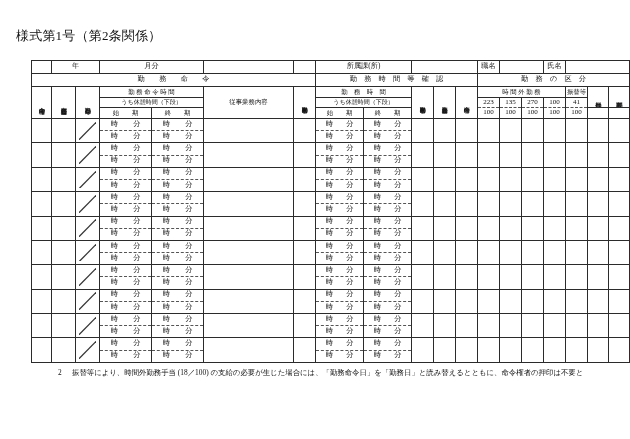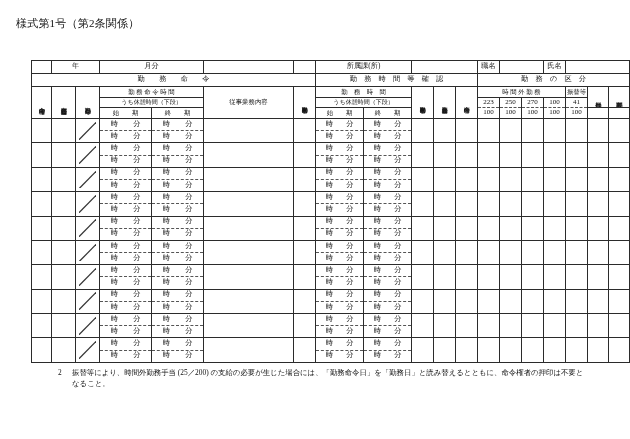--- a/index.html
+++ b/index.html
@@ -16,22 +16,22 @@
     overflow: hidden;
   }
   .page {
     position: absolute;
     left: 0; top: 0;
     width: 630px; height: 439px;
   }
   .form-no {
     position: absolute;
     left: 16px;
-    top: 16px;
-    font-size: 11px;
+    top: 27px;
+    font-size: 13px;
     letter-spacing: 0.2px;
     white-space: nowrap;
   }
   .doc-title {
     position: absolute;
     left: 0;
     top: 40px;
     width: 630px;
     text-align: center;
     font-size: 8.6px;
@@ -185,21 +185,21 @@
       </td>
       <td rowspan="2" class="tiny">
         <div style="writing-mode:vertical-rl;text-orientation:upright;margin:0 auto;">夜間勤務</div>
       </td>
     </tr>
 
     <tr>
       <td colspan="2" style="height:9px" class="mini">うち休憩時間（下段）</td>
       <td colspan="2" class="mini">うち休憩時間（下段）</td>
       <td class="num dashed-bottom">223</td>
-      <td class="num dashed-bottom">250</td>
+      <td class="num dashed-bottom">135</td>
       <td class="num dashed-bottom">270</td>
       <td class="num dashed-bottom">100</td>
       <td class="num dashed-bottom">41</td>
     </tr>
 
     <tr>
       <td style="height:10px" class="tiny">始　　期</td>
       <td class="tiny">終　　期</td>
       <td class="tiny">始　　期</td>
       <td class="tiny">終　　期</td>
@@ -922,20 +922,17 @@
               <span>時</span>
               <span>分</span>
             </div>
           </td>
         </tr>
       </tbody>
   </table>
 
   <div class="remarks">
     <div class="rk-line rk-indent">
-      <span class="rk-num">2</span><span>振替等により、時間外勤務手当 (25／200) の支給の必要が生じた場合には、「勤務命令日」を「勤務日」と読み替えるとともに、命令権者の押印は不要と</span>
-    </div>
-    <div class="rk-line rk-indent2">
-      <span>なること。</span>
+      <span class="rk-num">2</span><span>振替等により、時間外勤務手当 (18／100) の支給の必要が生じた場合には、「勤務命令日」を「勤務日」と読み替えるとともに、命令権者の押印は不要と</span>
     </div>
   </div>
 
 </div>
 
 </body></html>

